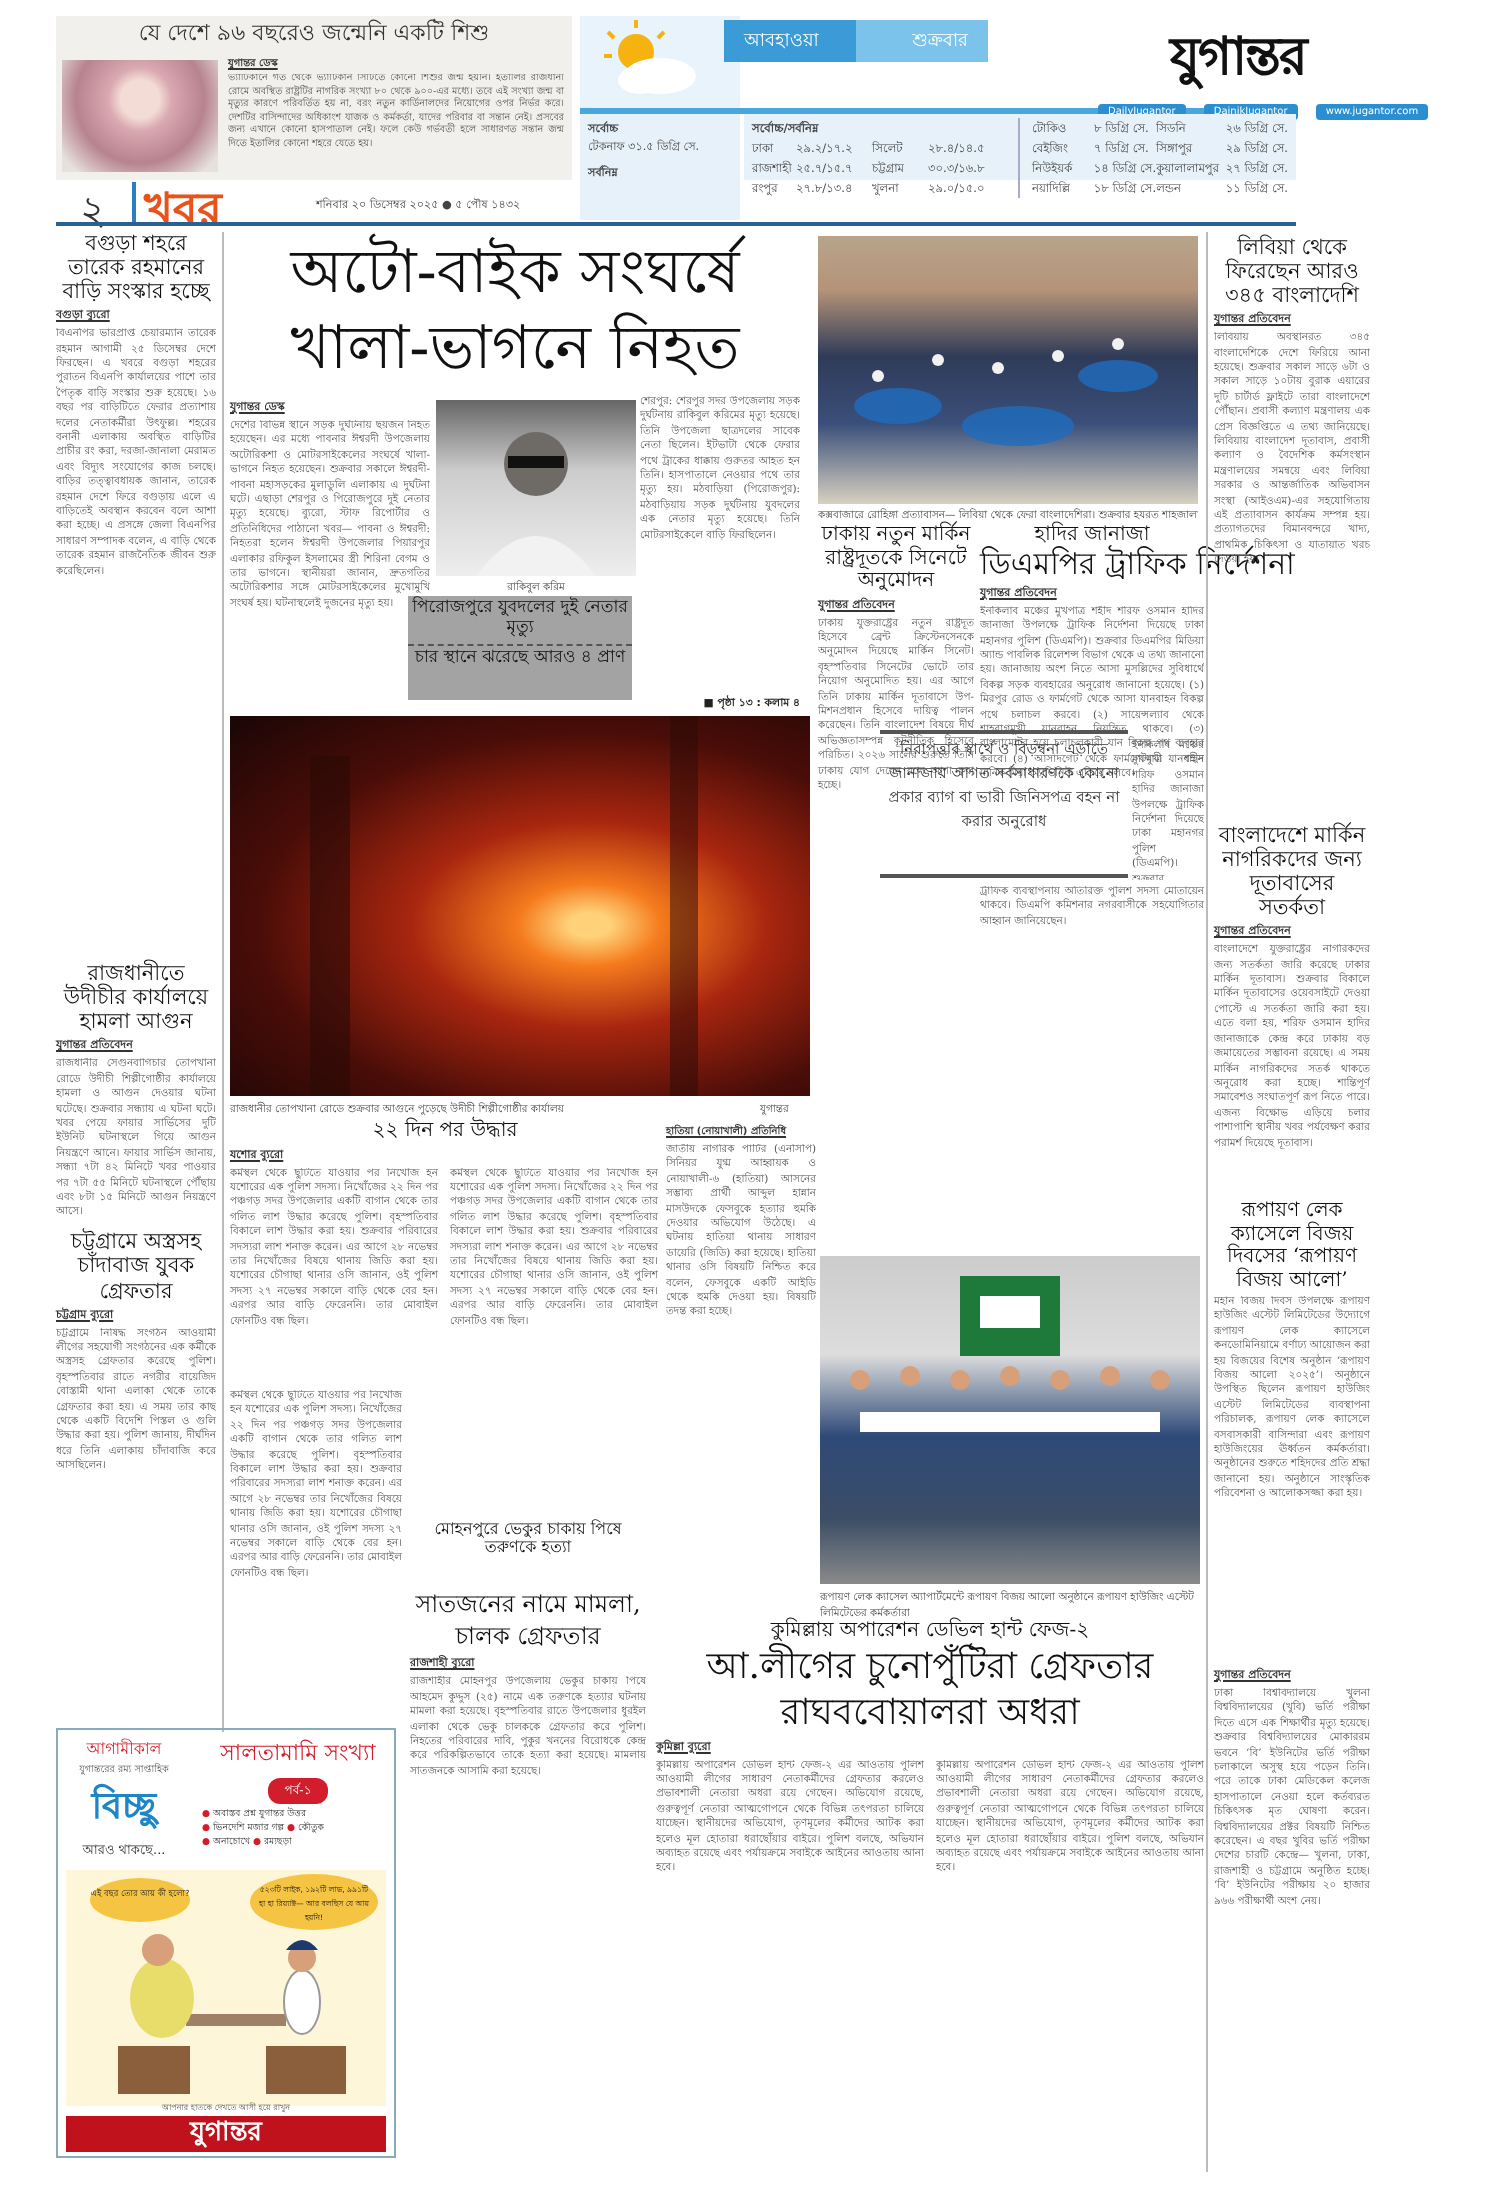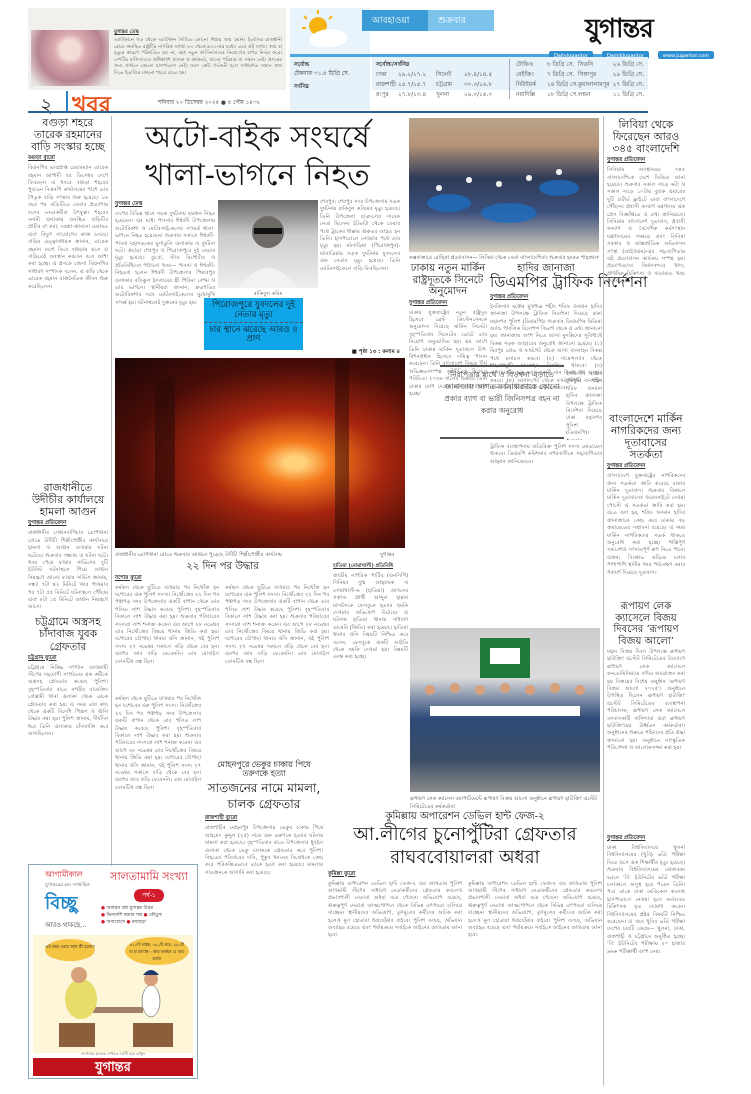--- a/index.html
+++ b/index.html
@@ -16,20 +16,21 @@
 .wx-panel{background:#e6f1f9}
 .wx-tab{background:#4aa7dd;color:#fff;font-size:9px;padding:3px 10px}
 .social{background:#2a8ed0;color:#fff;font-size:5px;border-radius:2px;padding:1px 5px;display:inline-block;margin-left:4px}
 .wx-row{font-size:5.8px;color:#444;display:flex;white-space:nowrap}
 .wx-row span{display:inline-block}
 </style>
 </head>
 <body>
 
 <div id="top-story" class="abs">
+  <div class="hl" style="font-size:11px;padding-top:3px;color:#333">যে দেশে ৯৬ বছরেও জন্মেনি একটি শিশু</div>
   <div class="abs" style="left:3px;top:22px;width:78px;height:56px;background:radial-gradient(circle at 50% 35%,#f3dcd6 18%,#d9a8b0 30%,#b7838f 60%,#e6e1dd 90%)"></div>
   <div class="abs" style="left:86px;top:20px;width:168px">
     <div class="byline" style="margin:0 0 1px;font-size:5px">যুগান্তর ডেস্ক</div>
     <div class="body-text" style="height:52px;font-size:4.8px;line-height:6.6px">ভ্যাটিকানে গত থেকে ভ্যাটিকান সিটিতে কোনো শিশুর জন্ম হয়নি। ইতালির রাজধানী রোমে অবস্থিত রাষ্ট্রটির নাগরিক সংখ্যা ৮০ থেকে ৯০০-এর মধ্যে। তবে এই সংখ্যা জন্ম বা মৃত্যুর কারণে পরিবর্তিত হয় না, বরং নতুন কার্ডিনালদের নিয়োগের ওপর নির্ভর করে। দেশটির বাসিন্দাদের অধিকাংশ যাজক ও কর্মকর্তা, যাদের পরিবার বা সন্তান নেই। প্রসবের জন্য এখানে কোনো হাসপাতাল নেই। ফলে কেউ গর্ভবতী হলে সাধারণত সন্তান জন্ম দিতে ইতালির কোনো শহরে যেতে হয়।</div>
   </div>
 </div>
 
 <div class="abs wx-panel" style="left:290px;top:8px;width:80px;height:46px;background:#e8f3fb">
   <svg width="80" height="46">
     <circle cx="28" cy="18" r="9" fill="#f6b20f"></circle>
@@ -39,21 +40,21 @@
         <line x1="12" y1="20" x2="16" y2="20"></line>
         <line x1="42" y1="8" x2="39" y2="11"></line>
       </g>
     <ellipse cx="40" cy="30" rx="18" ry="9" fill="#fff"></ellipse>
       <ellipse cx="30" cy="32" rx="11" ry="7" fill="#fff"></ellipse>
   </svg>
 </div>
 <div class="abs" style="left:290px;top:54px;width:358px;height:3px;background:#4aa7dd"></div>
 <div class="abs" style="left:362px;top:10px;display:flex">
   <div class="wx-tab" style="background:#3a9bd6;width:66px">আবহাওয়া</div>
-  <div class="wx-tab" style="background:#7cc3ec;width:66px;text-align:left">শুক্রবার</div>
+  <div class="wx-tab" style="background:#7cc3ec;width:66px;text-align:right">শুক্রবার</div>
 </div>
 <div class="abs" style="left:585px;top:8px;font-family:'DejaVu Serif',serif;font-size:26px;font-weight:bold;color:#111;letter-spacing:-1px">যুগান্তর</div>
 <div class="abs" style="left:545px;top:42px;white-space:nowrap">
   <span class="social">DailyJugantor</span>
   <span class="social">DainikJugantor</span>
   <span class="social">www.jugantor.com</span>
 </div>
 <div class="abs" style="left:290px;top:57px;width:80px;height:33px;background:#e6f1f9;padding:3px 4px;font-size:5.6px;color:#444">
   <div style="font-weight:bold">সর্বোচ্চ</div>
   <div>টেকনাফ ৩১.৫ ডিগ্রি সে.</div>
@@ -138,21 +139,21 @@
   <div class="body-text" style="height:235px">দেশের বিভিন্ন স্থানে সড়ক দুর্ঘটনায় ছয়জন নিহত হয়েছেন। এর মধ্যে পাবনার ঈশ্বরদী উপজেলায় অটোরিকশা ও মোটরসাইকেলের সংঘর্ষে খালা-ভাগনে নিহত হয়েছেন। শুক্রবার সকালে ঈশ্বরদী-পাবনা মহাসড়কের মুলাডুলি এলাকায় এ দুর্ঘটনা ঘটে। এছাড়া শেরপুর ও পিরোজপুরে দুই নেতার মৃত্যু হয়েছে। ব্যুরো, স্টাফ রিপোর্টার ও প্রতিনিধিদের পাঠানো খবর— পাবনা ও ঈশ্বরদী: নিহতরা হলেন ঈশ্বরদী উপজেলার পিয়ারপুর এলাকার রফিকুল ইসলামের স্ত্রী শিরিনা বেগম ও তার ভাগনে। স্থানীয়রা জানান, দ্রুতগতির অটোরিকশার সঙ্গে মোটরসাইকেলের মুখোমুখি সংঘর্ষ হয়। ঘটনাস্থলেই দুজনের মৃত্যু হয়।</div>
 </div>
 <div class="abs" style="left:218px;top:200px;width:100px;height:88px;background:linear-gradient(180deg,#666,#ccc 40%,#eee)">
   <svg width="100" height="88">
       <circle cx="50" cy="32" r="16" fill="#6e6a66"></circle>
       <rect x="36" y="28" width="28" height="6" fill="#111"></rect>
       <path d="M20 88 Q50 48 80 88Z" fill="#f2f2f2"></path>
     </svg>
 </div>
 <div class="abs caption" style="left:218px;top:290px;width:100px;text-align:center">রাকিবুল করিম</div>
-<div class="abs" style="left:204px;top:298px;width:99px;height:52px;background:#0ea5e9">
+<div class="abs" style="left:204px;top:298px;width:112px;height:52px;background:#a3a3a3">
   <div class="hl" style="font-size:8.5px;padding:2px 2px;border-bottom:1px dashed #555">পিরোজপুরে যুবদলের দুই নেতার মৃত্যু</div>
   <div class="hl" style="font-size:8.5px;padding:2px">চার স্থানে ঝরেছে আরও ৪ প্রাণ</div>
 </div>
 <div class="abs" style="left:320px;top:198px;width:80px">
   <div class="body-text" style="height:150px">শেরপুর: শেরপুর সদর উপজেলায় সড়ক দুর্ঘটনায় রাকিবুল করিমের মৃত্যু হয়েছে। তিনি উপজেলা ছাত্রদলের সাবেক নেতা ছিলেন। ইটভাটা থেকে ফেরার পথে ট্রাকের ধাক্কায় গুরুতর আহত হন তিনি। হাসপাতালে নেওয়ার পথে তার মৃত্যু হয়। মঠবাড়িয়া (পিরোজপুর): মঠবাড়িয়ায় সড়ক দুর্ঘটনায় যুবদলের এক নেতার মৃত্যু হয়েছে। তিনি মোটরসাইকেলে বাড়ি ফিরছিলেন।</div>
   <div style="font-size:5.4px;font-weight:bold;text-align:right">■ পৃষ্ঠা ১৩ : কলাম ৪</div>
 </div>
 <div class="abs body-text" style="left:115px;top:348px;width:200px;height:6px"></div>
 
 <div class="abs" style="left:115px;top:358px;width:290px;height:190px;background:radial-gradient(ellipse at 62% 55%,#ffd27a 4%,#f57b1d 14%,#a8260f 35%,#4a0d08 65%,#1a0606 100%)">
@@ -173,28 +174,28 @@
   </div>
 </div>
 
 <div class="abs" style="left:333px;top:560px;width:75px">
   <div class="byline" style="font-size:5px">হাতিয়া (নোয়াখালী) প্রতিনিধি</div>
   <div class="body-text" style="height:230px">জাতীয় নাগরিক পার্টির (এনসিপি) সিনিয়র যুগ্ম আহ্বায়ক ও নোয়াখালী-৬ (হাতিয়া) আসনের সম্ভাব্য প্রার্থী আব্দুল হান্নান মাসউদকে ফেসবুকে হত্যার হুমকি দেওয়ার অভিযোগ উঠেছে। এ ঘটনায় হাতিয়া থানায় সাধারণ ডায়েরি (জিডি) করা হয়েছে। হাতিয়া থানার ওসি বিষয়টি নিশ্চিত করে বলেন, ফেসবুকে একটি আইডি থেকে হুমকি দেওয়া হয়। বিষয়টি তদন্ত করা হচ্ছে।</div>
 </div>
 
 <div class="abs" style="left:205px;top:760px;width:118px">
   <div class="hl" style="font-size:8px">মোহনপুরে ভেকুর চাকায় পিষে তরুণকে হত্যা</div>
-  <div class="hl" style="font-size:12px;line-height:16px;margin-top:2px">সাতজনের নামে মামলা, চালক গ্রেফতার</div>
+  <div class="hl" style="font-size:12px;line-height:16px;margin-top:16px">সাতজনের নামে মামলা, চালক গ্রেফতার</div>
   <div class="byline">রাজশাহী ব্যুরো</div>
   <div class="body-text" style="height:230px">রাজশাহীর মোহনপুর উপজেলায় ভেকুর চাকায় পিষে আহমেদ কুদ্দুস (২৫) নামে এক তরুণকে হত্যার ঘটনায় মামলা করা হয়েছে। বৃহস্পতিবার রাতে উপজেলার ধুরইল এলাকা থেকে ভেকু চালককে গ্রেফতার করে পুলিশ। নিহতের পরিবারের দাবি, পুকুর খননের বিরোধকে কেন্দ্র করে পরিকল্পিতভাবে তাকে হত্যা করা হয়েছে। মামলায় সাতজনকে আসামি করা হয়েছে।</div>
 </div>
 <div class="abs body-text" style="left:115px;top:695px;width:86px;height:135px">কর্মস্থল থেকে ছুটিতে যাওয়ার পর নিখোঁজ হন যশোরের এক পুলিশ সদস্য। নিখোঁজের ২২ দিন পর পঞ্চগড় সদর উপজেলার একটি বাগান থেকে তার গলিত লাশ উদ্ধার করেছে পুলিশ। বৃহস্পতিবার বিকালে লাশ উদ্ধার করা হয়। শুক্রবার পরিবারের সদস্যরা লাশ শনাক্ত করেন। এর আগে ২৮ নভেম্বর তার নিখোঁজের বিষয়ে থানায় জিডি করা হয়। যশোরের চৌগাছা থানার ওসি জানান, ওই পুলিশ সদস্য ২৭ নভেম্বর সকালে বাড়ি থেকে বের হন। এরপর আর বাড়ি ফেরেননি। তার মোবাইল ফোনটিও বন্ধ ছিল।</div>
 
 <div class="abs" style="left:28px;top:864px;width:170px;height:215px;border:1px solid #8ab">
-  <div class="abs" style="left:16px;top:3px;width:64px;text-align:left">
+  <div class="abs" style="left:1px;top:3px;width:64px;text-align:center">
     <div style="font-size:8px;color:#d21d2c">আগামীকাল</div>
     <div style="font-size:4.8px;color:#555">যুগান্তরের রম্য সাপ্তাহিক</div>
     <div style="font-size:18px;font-weight:bold;color:#1e86c8;font-family:'DejaVu Serif',serif">বিচ্ছু</div>
     <div style="font-size:6.5px;color:#333">আরও থাকছে...</div>
   </div>
   <div class="abs" style="left:72px;top:3px;width:96px">
     <div style="font-size:11px;color:#d21d2c;text-align:center">সালতামামি সংখ্যা</div>
     <div style="margin:2px auto;width:30px;background:#d21d2c;color:#fff;font-size:6px;text-align:center;border-radius:6px;padding:1px">পর্ব-১</div>
     <div style="font-size:4.6px;color:#333;line-height:7px">
       <span style="color:#d21d2c">●</span> <span>অবাস্তব প্রশ্ন যুগান্তর উত্তর</span><br>

